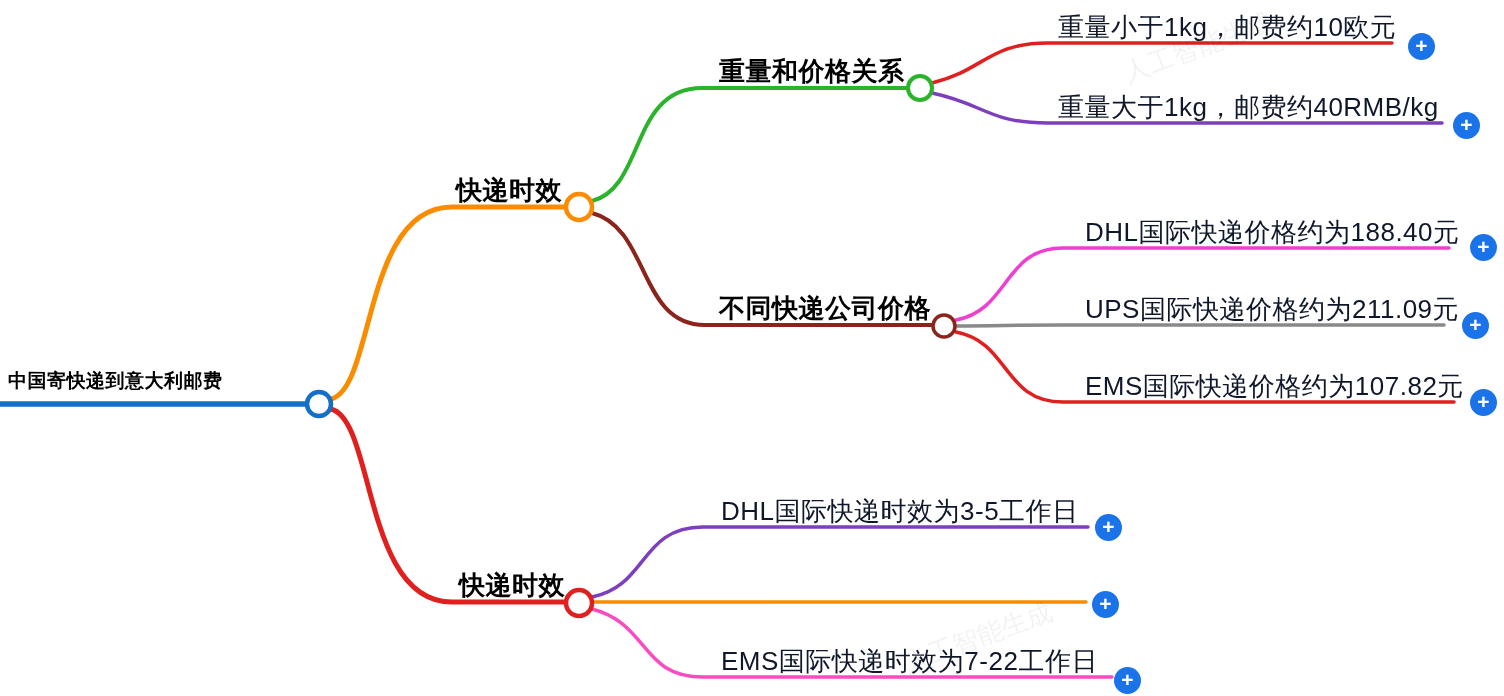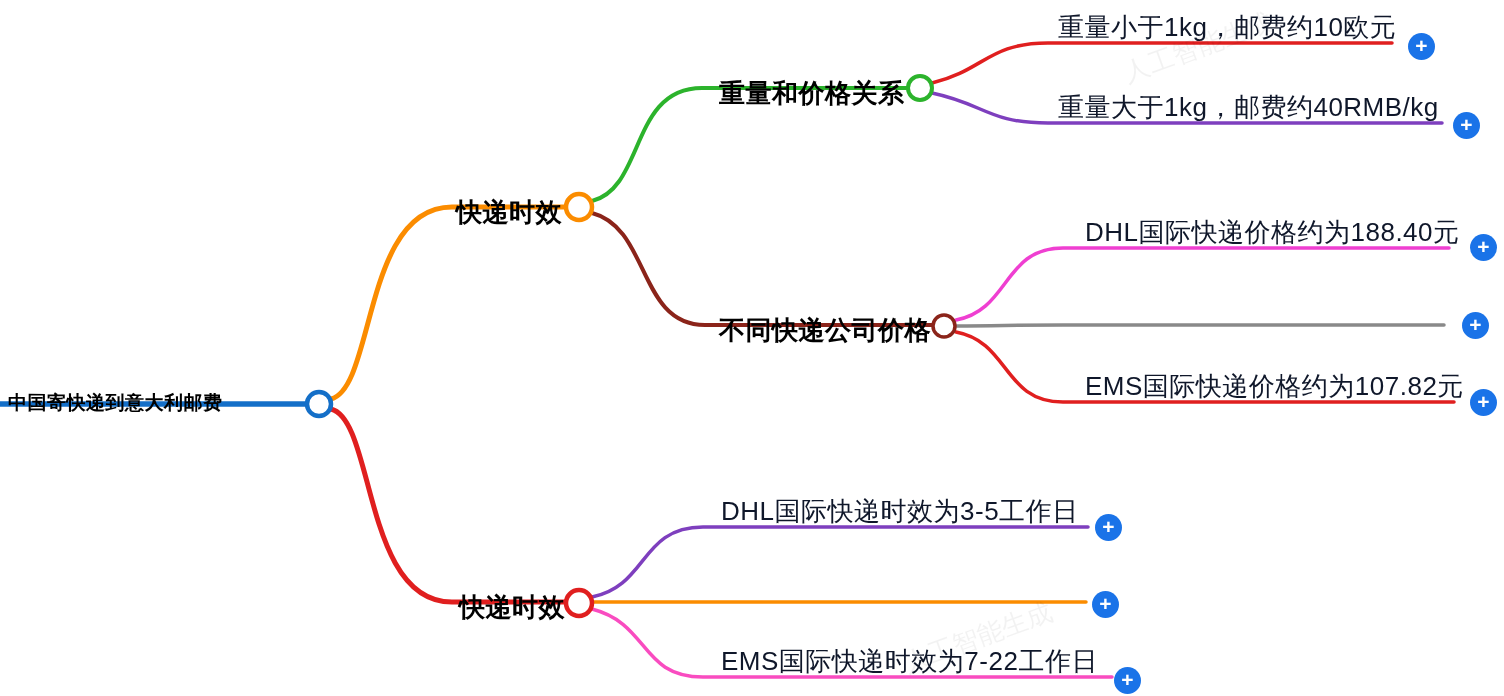--- a/index.html
+++ b/index.html
@@ -12,21 +12,21 @@
   }
   .canvas svg{position:absolute;left:0;top:0;}
   .label{
     position:absolute;
     white-space:nowrap;
     line-height:1.1;
     color:#0f172a;
     font-size:26px;
     letter-spacing:0.5px;
   }
-  .label.title{font-weight:700;color:#000000;margin-top:22px;}
+  .label.title{font-weight:700;color:#000000;}
   .label.root{font-size:19px;}
   .plus{
     position:absolute;
     width:27px;height:27px;
     border-radius:50%;
     background:#1a73e8;
     color:#ffffff;
     display:flex;align-items:center;justify-content:center;
     font-size:21px;font-weight:700;line-height:1;
     cursor:pointer;
@@ -94,20 +94,21 @@
   <div class="label title" style="left:719px;top:57px;">重量和价格关系</div>
 
   <div class="label title" style="left:719px;top:294px;">不同快递公司价格</div>
 
   <div class="label" style="left:1058px;top:13px;">重量小于1kg，邮费约10欧元</div>
 
   <div class="label" style="left:1058px;top:93px;">重量大于1kg，邮费约40RMB/kg</div>
 
   <div class="label" style="left:1085px;top:218px;">DHL国际快递价格约为188.40元</div>
 
+  <div class="label" style="left:1085px;top:295px;">UPS国际快递价格约为211.09元</div>
 
   <div class="label" style="left:1085px;top:372px;">EMS国际快递价格约为107.82元</div>
 
   <div class="label" style="left:721px;top:497px;">DHL国际快递时效为3-5工作日</div>
 
 
   <div class="label" style="left:721px;top:647px;">EMS国际快递时效为7-22工作日</div>
 
   <div class="plus" style="left:1408px;top:33px;">
       <span>+</span>

